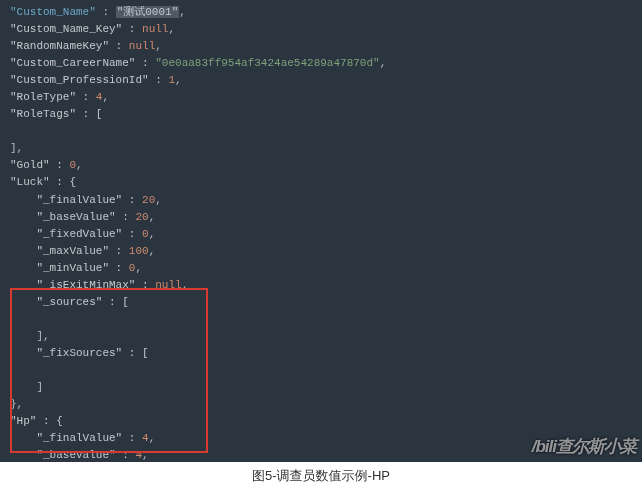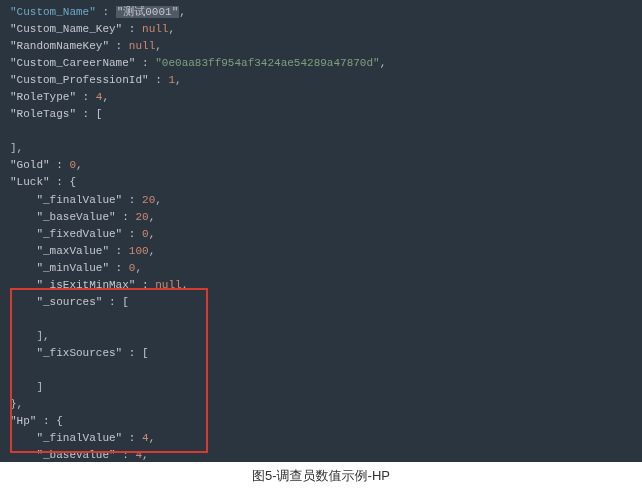--- a/index.html
+++ b/index.html
@@ -82,15 +82,16 @@
 <div class="ln"><span class="punct">    ],</span></div>
 <div class="ln"><span class="key">    "_fixSources" : [</span></div>
 <div class="ln"><span class="punct"> </span></div>
 <div class="ln"><span class="punct">    ]</span></div>
 <div class="ln"><span class="punct">},</span></div>
 <div class="ln"><span class="key">"Hp" : {</span></div>
 <div class="ln"><span class="key">    "_finalValue" : </span><span class="num">4</span><span class="punct">,</span></div>
 <div class="ln"><span class="key">    "_baseValue" : </span><span class="num">4</span><span class="punct">,</span></div>
 
 <div class="redbox"></div>
+<div class="watermark">/bili查尔斯小菜</div>
 </div>
 
 <div class="caption">图5-调查员数值示例-HP</div>
 
 </body></html>

